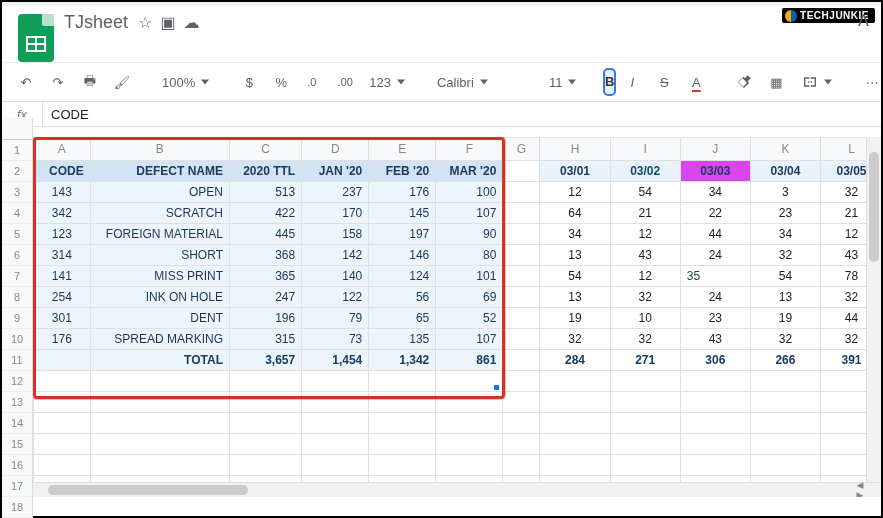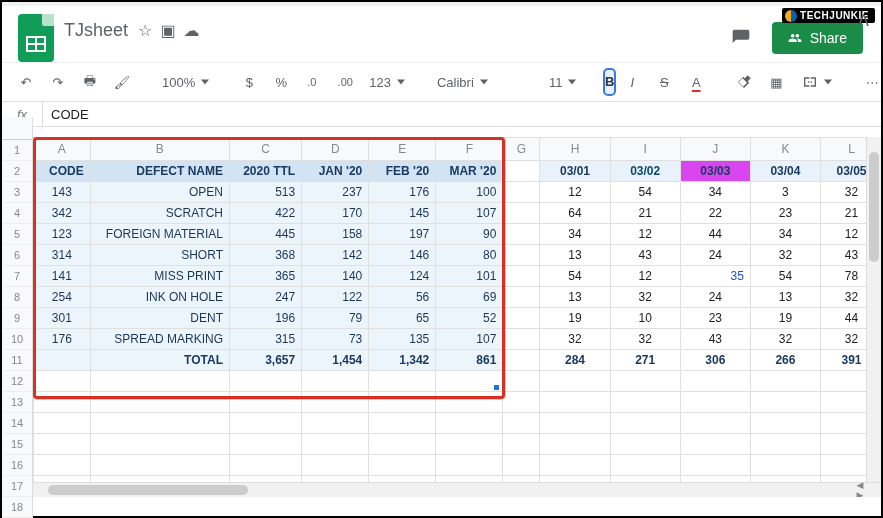--- a/index.html
+++ b/index.html
@@ -76,21 +76,21 @@
     box-sizing:border-box;
   }
   .sheets-logo .grid::before,
   .sheets-logo .grid::after {
     content:"";
     position:absolute;
     background:#fff;
   }
   .sheets-logo .grid::before{ top:50%; left:0; right:0; height:2px; transform:translateY(-1px);}
   .sheets-logo .grid::after { left:50%; top:0; bottom:0; width:2px; transform:translateX(-1px);}
-  .title-area { flex:1;margin-top:8px; }
+  .title-area { flex:1; }
   .title-line {
     display:flex;
     align-items:center;
     gap:10px;
   }
   .doc-title {
     font-size: 18px;
     color:#5f6368;
     font-weight:400;
   }
@@ -340,33 +340,20 @@
   </div>
   <div class="title-area">
     <div class="title-line">
       <span class="doc-title">TJsheet</span>
       <div class="title-icons">
         <span>☆</span>
         <span>▣</span>
         <span>☁</span>
       </div>
     </div>
-  </div>
-  <div class="right-actions">
-    <div class="comment-btn">
-      <svg width="20" height="20" viewBox="0 0 24 24" fill="#5f6368">
-            <path d="M20 2H4a2 2 0 0 0-2 2v14l4-4h14a2 2 0 0 0 2-2V4a2 2 0 0 0-2-2z"></path>
-          </svg>
-    </div>
-    <button class="share-btn">
-      <svg width="14" height="14" viewBox="0 0 24 24" fill="#fff">
-            <path d="M16 11c1.66 0 3-1.34 3-3s-1.34-3-3-3-3 1.34-3 3 1.34 3 3 3zm-8 0c1.66 0 3-1.34 3-3S9.66 5 8 5 5 6.34 5 8s1.34 3 3 3zm0 2c-2.33 0-7 1.17-7 3.5V19h14v-2.5C15 14.17 10.33 13 8 13zm8 0c-.29 0-.62.02-.97.05 1.16.84 1.97 1.97 1.97 3.45V19h6v-2.5c0-2.33-4.67-3.5-7-3.5z"></path>
-          </svg>
-      <span>Share</span>
-    </button>
   </div>
 </div>
 
 <div class="toolbar">
   <div class="tb-btn">↶</div>
   <div class="tb-btn">↷</div>
   <div class="tb-btn">🖶</div>
   <div class="tb-btn">🖌</div>
   <div class="tb-sep"></div>
   <div class="tb-select">
@@ -565,21 +552,21 @@
             <tr class="data-row">
               <td class="code">141</td>
               <td class="name">MISS PRINT</td>
               <td>365</td>
               <td>140</td>
               <td>124</td>
               <td>101</td>
               <td style="background: rgb(255, 255, 255);"></td>
               <td style="background: rgb(255, 255, 255); color: rgb(32, 33, 36); text-align: center;">54</td>
               <td style="background: rgb(255, 255, 255); color: rgb(32, 33, 36); text-align: center;">12</td>
-              <td style="background: rgb(255, 255, 255); color: #1d4ed8; text-align: right;">35</td>
+              <td style="background: rgb(255, 255, 255); color: #14532d; text-align: left;">35</td>
               <td style="background: rgb(255, 255, 255); color: rgb(32, 33, 36); text-align: center;">54</td>
               <td style="background: rgb(255, 255, 255); color: rgb(32, 33, 36); text-align: center;">78</td>
             </tr>
             <tr class="data-row">
               <td class="code">254</td>
               <td class="name">INK ON HOLE</td>
               <td>247</td>
               <td>122</td>
               <td>56</td>
               <td>69</td>

